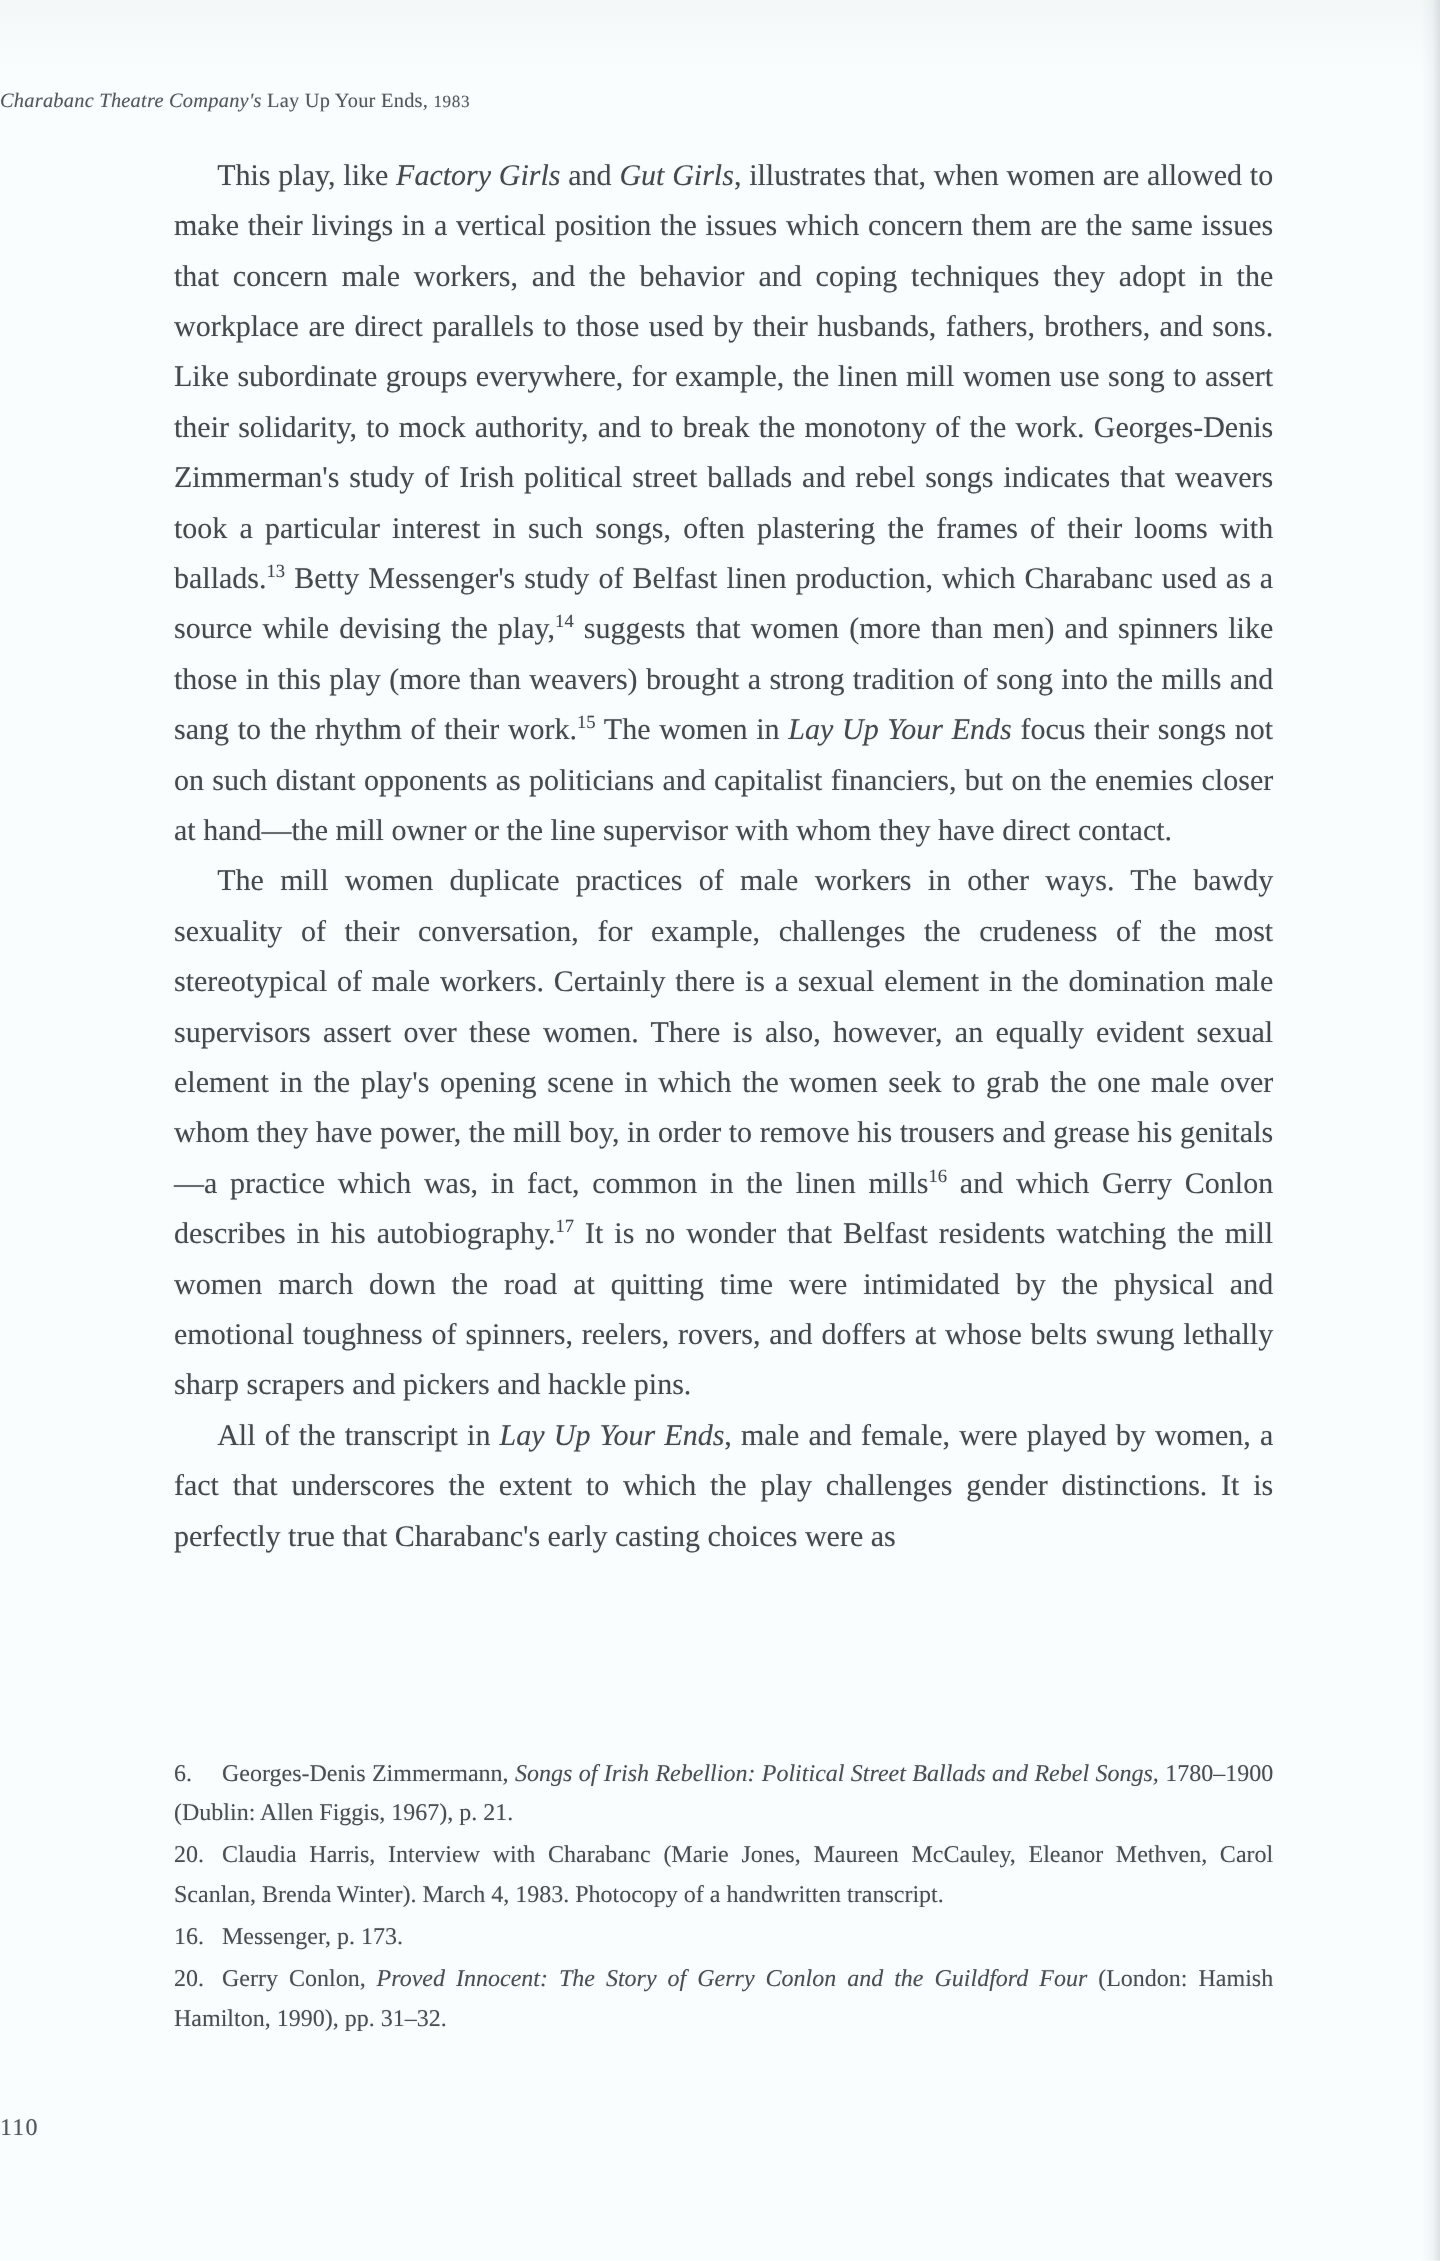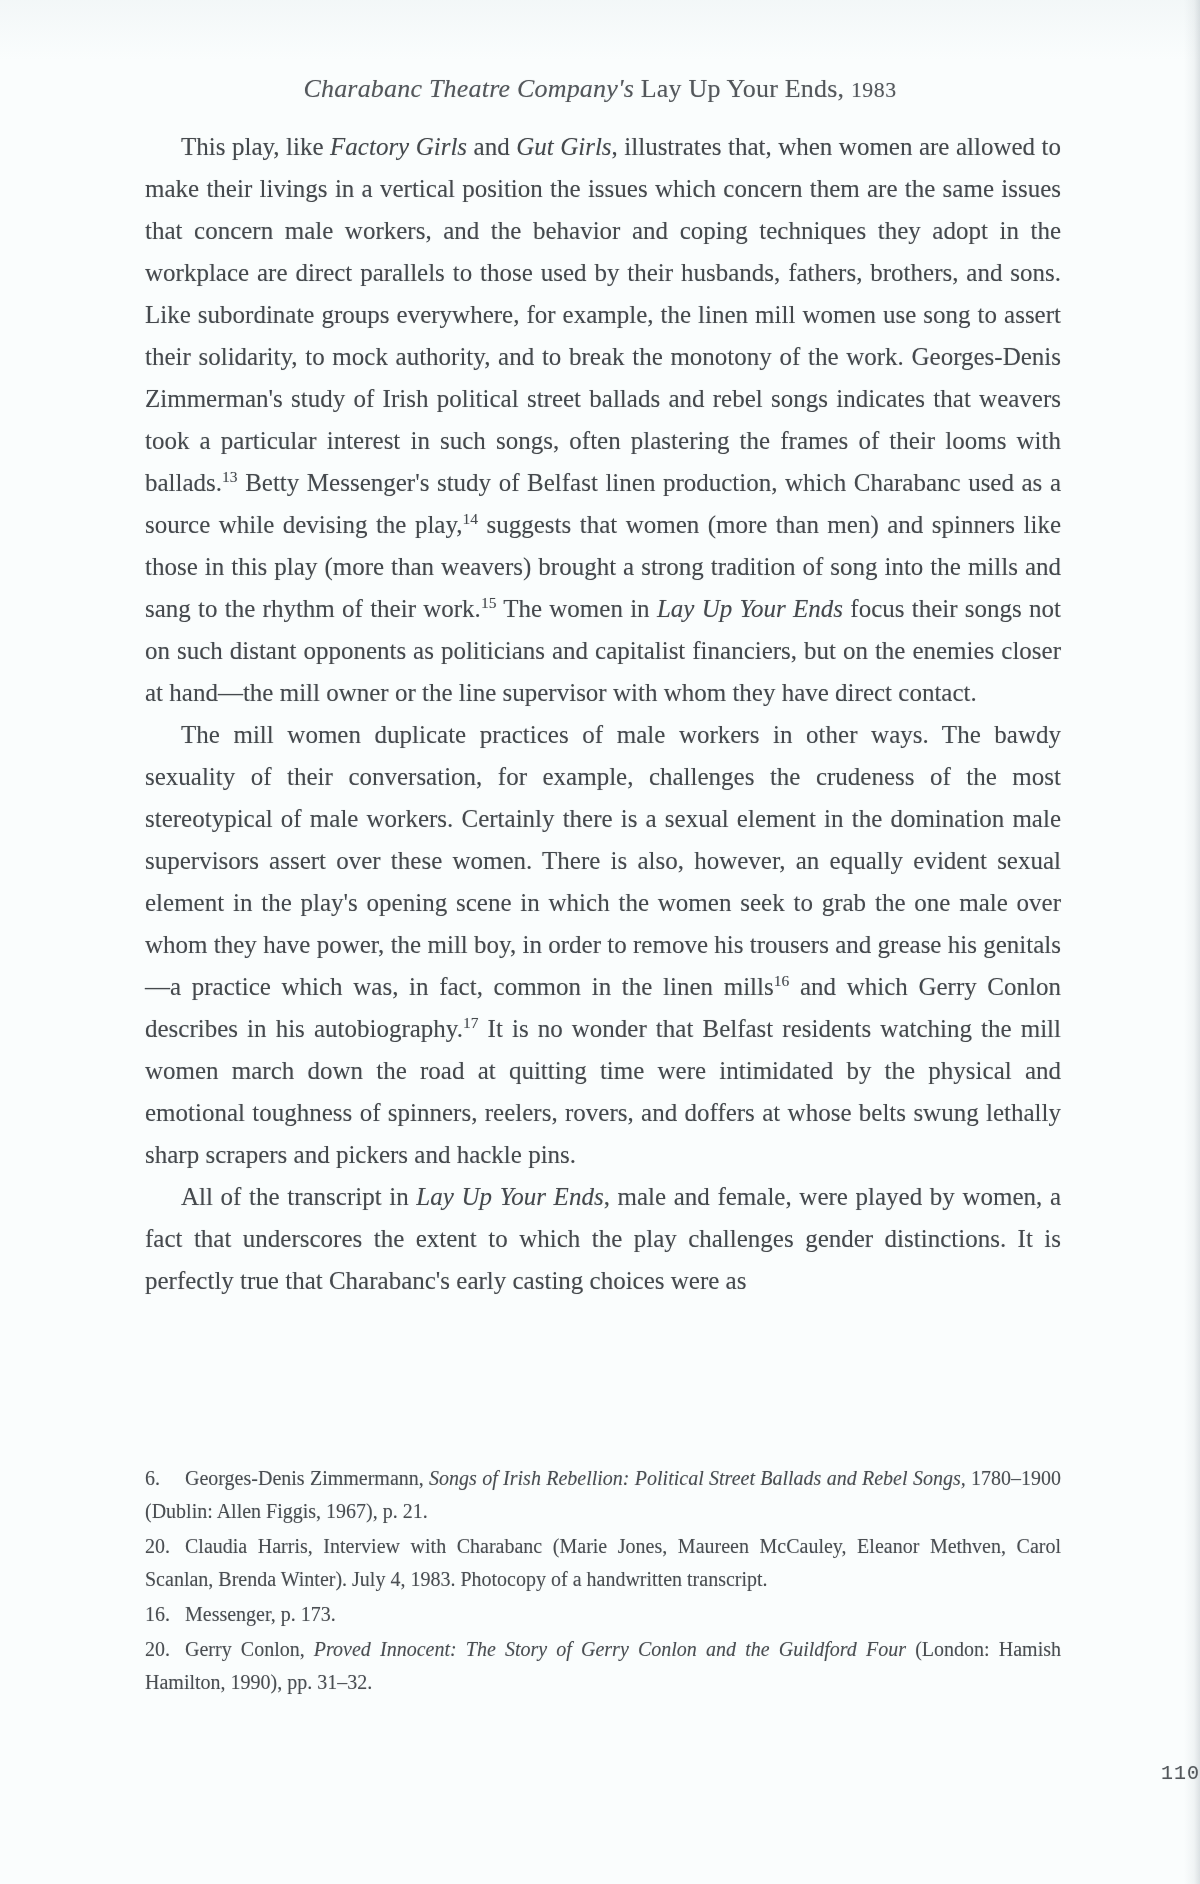--- a/index.html
+++ b/index.html
@@ -17,22 +17,22 @@
       linear-gradient(to bottom, rgba(190,205,210,0.12) 0px, rgba(190,205,210,0.0) 60px);
     overflow: hidden;
     font-family: "Liberation Serif", "DejaVu Serif", serif;
     color: #45494d;
   }
   .running-head {
     position: absolute;
     top: 74px;
     left: 0;
     right: 0;
-    text-align: center;
-    font-size: 26px;
+    text-align: left;
+    font-size: 17px;
     color: #53575b;
     letter-spacing: 0.2px;
     text-shadow: 0 0 1px rgba(90,95,100,0.35);
   }
   .body-text {
     position: absolute;
     top: 126px;
     left: 145px;
     width: 916px;
     font-size: 25px;
@@ -60,26 +60,25 @@
   }
   .fn-num {
     display: inline-block;
     min-width: 40px;
   }
   .folio {
     position: absolute;
     top: 1762px;
     left: 0;
     right: 0;
-    text-align: right;
+    text-align: left;
     font-size: 20px;
     letter-spacing: 1px;
     color: #53575b;
     text-shadow: 0 0 1px rgba(90,95,100,0.35);
-    font-family: Liberation Mono, monospace;
   }
   .it { font-style: italic; }
   .os { font-size: 0.84em; letter-spacing: 0.5px; }
   .sup {
     font-size: 0.62em;
     vertical-align: super;
     line-height: 0;
   }
 </style>
 </head>
@@ -90,20 +89,20 @@
   <div class="running-head" id="running-head"><span class="it">Charabanc Theatre Company's </span><span>Lay Up Your Ends, </span><span class="os">1983</span></div>
 
   <div class="body-text" id="body-text">
       <p class="para"><span>This play, like </span><span class="it">Factory Girls</span><span> and </span><span class="it">Gut Girls</span><span>, illustrates that, when women are allowed to make their livings in a vertical position the issues which concern them are the same issues that concern male workers, and the behavior and coping techniques they adopt in the workplace are direct parallels to those used by their husbands, fathers, brothers, and sons. Like subordinate groups everywhere, for example, the linen mill women use song to assert their solidarity, to mock authority, and to break the monotony of the work. Georges-Denis Zimmerman's study of Irish political street ballads and rebel songs indicates that weavers took a particular interest in such songs, often plastering the frames of their looms with ballads.</span><span class="sup">13</span><span> Betty Messenger's study of Belfast linen production, which Charabanc used as a source while devising the play,</span><span class="sup">14</span><span> suggests that women (more than men) and spinners like those in this play (more than weavers) brought a strong tradition of song into the mills and sang to the rhythm of their work.</span><span class="sup">15</span><span> The women in </span><span class="it">Lay Up Your Ends</span><span> focus their songs not on such distant opponents as politicians and capitalist financiers, but on the enemies closer at hand—the mill owner or the line supervisor with whom they have direct contact.</span></p>
       <p class="para"><span>The mill women duplicate practices of male workers in other ways. The bawdy sexuality of their conversation, for example, challenges the crudeness of the most stereotypical of male workers. Certainly there is a sexual element in the domination male supervisors assert over these women. There is also, however, an equally evident sexual element in the play's opening scene in which the women seek to grab the one male over whom they have power, the mill boy, in order to remove his trousers and grease his genitals—a practice which was, in fact, common in the linen mills</span><span class="sup">16</span><span> and which Gerry Conlon describes in his autobiography.</span><span class="sup">17</span><span> It is no wonder that Belfast residents watching the mill women march down the road at quitting time were intimidated by the physical and emotional toughness of spinners, reelers, rovers, and doffers at whose belts swung lethally sharp scrapers and pickers and hackle pins.</span></p>
       <p class="para"><span>All of the transcript in </span><span class="it">Lay Up Your Ends</span><span>, male and female, were played by women, a fact that underscores the extent to which the play challenges gender distinctions. It is perfectly true that Charabanc's early casting choices were as</span></p>
     </div>
 
   <div class="footnotes" id="footnotes">
       <p class="fn"><span class="fn-num">6.</span><span>Georges-Denis Zimmermann, </span><span class="it">Songs of Irish Rebellion: Political Street Ballads and Rebel Songs,</span><span> 1780–1900 (Dublin: Allen Figgis, 1967), p. 21.</span></p>
-      <p class="fn"><span class="fn-num">20.</span><span>Claudia Harris, Interview with Charabanc (Marie Jones, Maureen McCauley, Eleanor Methven, Carol Scanlan, Brenda Winter). July 4, 1983. Photocopy of a handwritten transcript.</span></p>
+      <p class="fn"><span class="fn-num">20.</span><span>Claudia Harris, Interview with Charabanc (Marie Jones, Maureen McCauley, Eleanor Methven, Carol Scanlan, Brenda Winter). March 4, 1983. Photocopy of a handwritten transcript.</span></p>
       <p class="fn"><span class="fn-num">16.</span><span>Messenger, p. 173.</span></p>
       <p class="fn"><span class="fn-num">20.</span><span>Gerry Conlon, </span><span class="it">Proved Innocent: The Story of Gerry Conlon and the Guildford Four</span><span> (London: Hamish Hamilton, 1990), pp. 31–32.</span></p>
     </div>
 
   <div class="folio">110</div>
 
 </div>
 
 </body></html>

